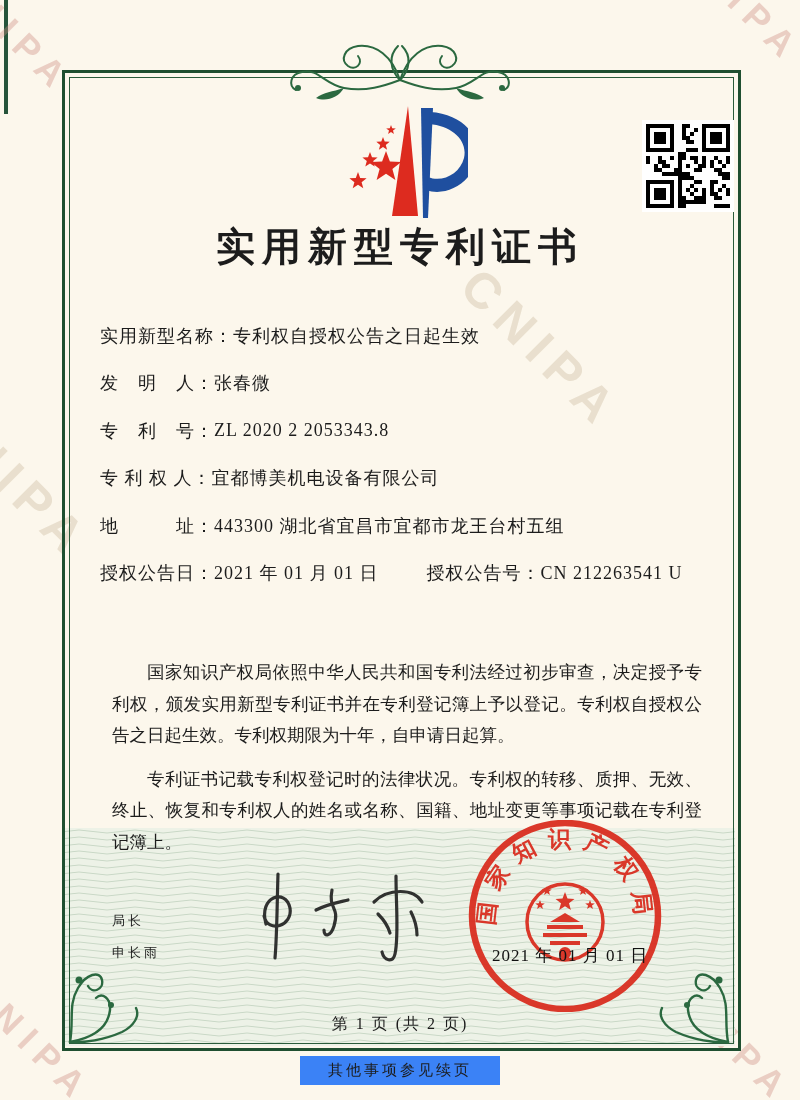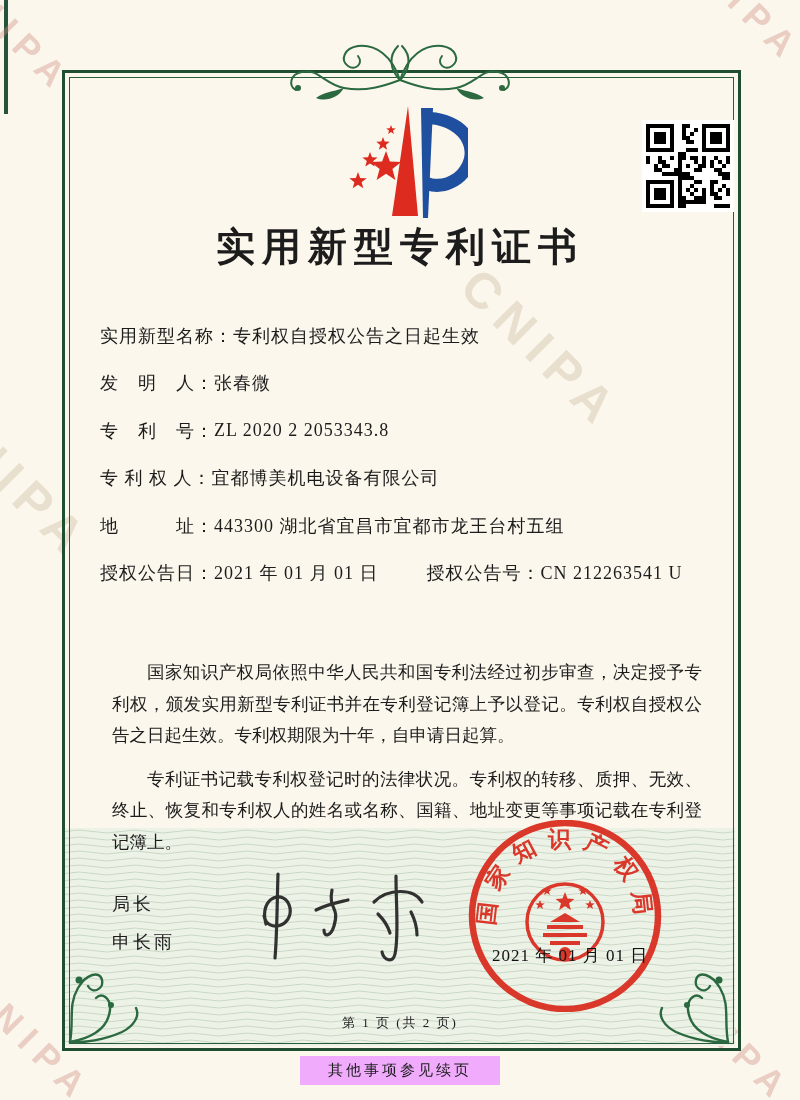--- a/index.html
+++ b/index.html
@@ -25,30 +25,30 @@
   .logo{position:absolute; left:338px; top:100px; z-index:4;}
   .qr{position:absolute; left:642px; top:120px; z-index:4; background:#fff; padding:2px;}
   .title{position:absolute; left:0; top:220px; width:100%; text-align:center;
     font-size:39px; font-weight:bold; letter-spacing:7px; z-index:4;}
   .fields{position:absolute; left:100px; top:312px; width:620px; z-index:4;}
   .field-row{height:47.5px; font-size:18px; letter-spacing:1px; display:flex; align-items:center;text-align:center;}
   .field-row .pair2{margin-left:48px;}
   .paras{position:absolute; left:100px; top:645px; width:614px; z-index:4;
     font-size:17.5px; line-height:31.5px; text-align:justify;}
   .paras p{margin:12px; text-indent:2em;}
-  .director{position:absolute; left:112px; top:892px; z-index:5; font-size:18px; letter-spacing:3px;}
+  .director{position:absolute; left:112px; top:912px; z-index:5; font-size:13px; letter-spacing:3px;}
   .director div{margin-bottom:14px;}
   .signature{position:absolute; left:228px; top:866px; z-index:5;}
   .seal{position:absolute; left:462px; top:820px; z-index:5; opacity:.93;}
   .seal-date{position:absolute; left:470px; top:944px; width:200px; text-align:center;
     font-size:17px; color:#111; z-index:6; letter-spacing:1px;}
   .page-info{position:absolute; left:0; top:1014px; width:100%; text-align:center;
-    font-size:13px; letter-spacing:2px; z-index:4;}
+    font-size:16px; letter-spacing:2px; z-index:4;}
   .cont-note{position:absolute; left:50%; transform:translateX(-50%); top:1056px;
-    background:#f0abfc; padding:5px 28px; font-size:15px; letter-spacing:3px; z-index:4;}
+    background:#3b82f6; padding:5px 28px; font-size:15px; letter-spacing:3px; z-index:4;}
   .ornament-top{position:absolute; left:280px; top:36px; z-index:3;}
   .corner{position:absolute; z-index:3;}
   .corner-left{left:64px; top:950px;}
   .corner-right{left:654px; top:950px; transform:scaleX(-1);}
 </style>
 </head>
 <body>
 
 <div class="page">
 

